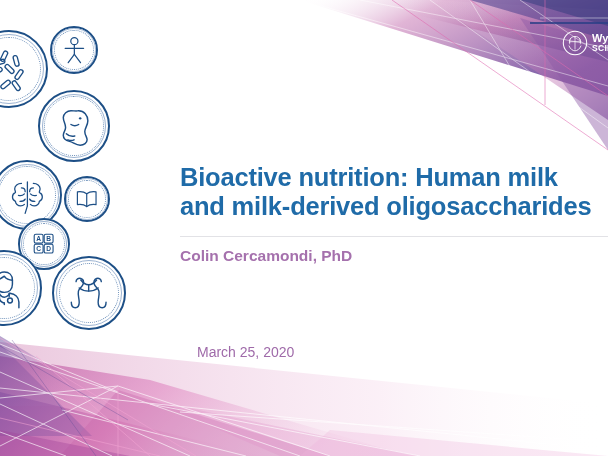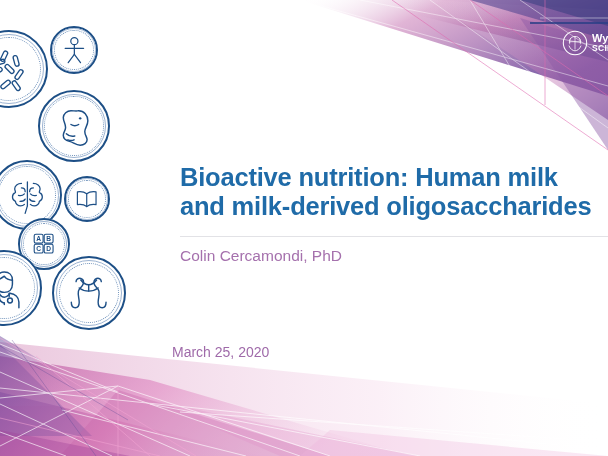--- a/index.html
+++ b/index.html
@@ -88,30 +88,31 @@
     top: 236px;
     width: 428px;
     height: 1px;
     background: #e2e2e6;
   }
   #presenter-block {
     position: absolute;
     left: 180px;
     top: 246px;
     width: 420px;
+    font-weight: bold;
   }
   .presenter-line {
     font-size: 15.5px;
     line-height: 1.35;
     color: #a571ad;
     white-space: nowrap;
   }
   #date-line {
     position: absolute;
-    left: 172px;
+    left: 197px;
     top: 344px;
     font-size: 14px;
     color: #9f6aa9;
     white-space: nowrap;
   }
 
   
   #logo {
     position: absolute;
     left: 562px;

